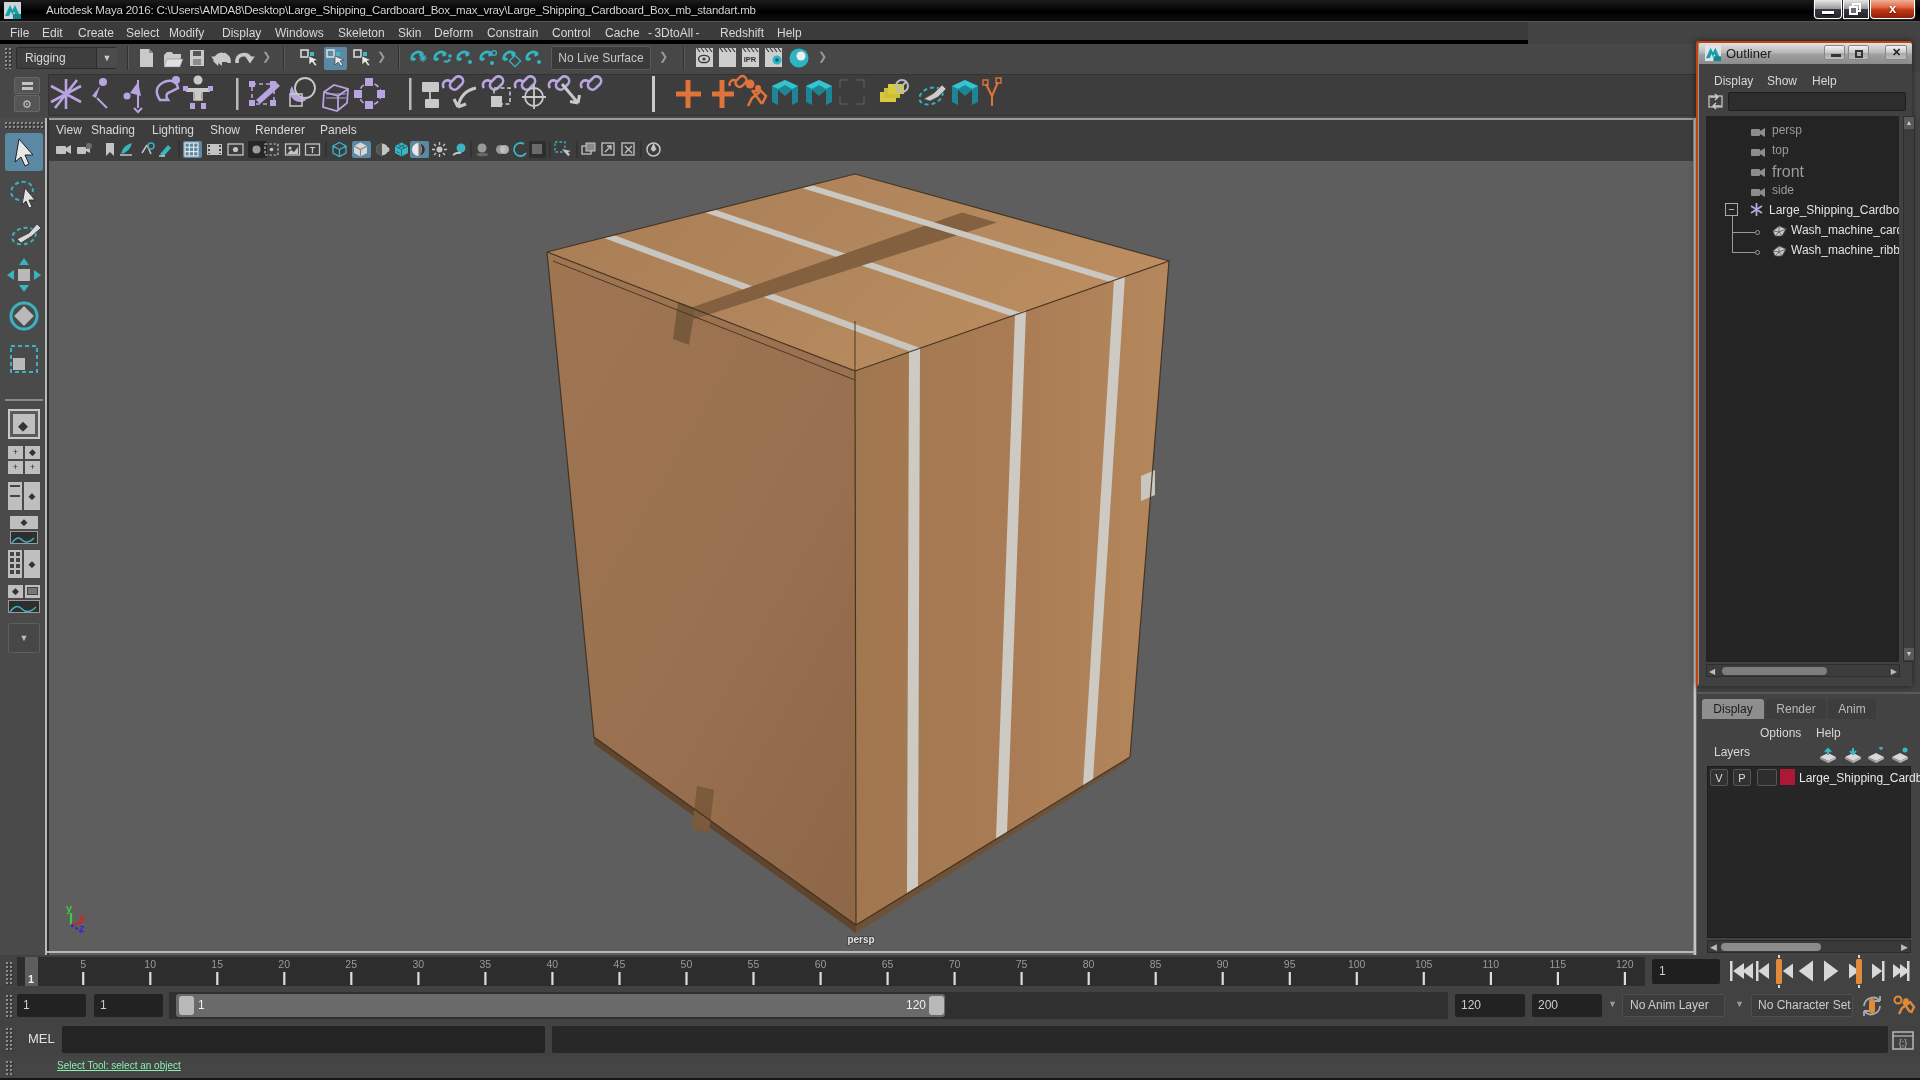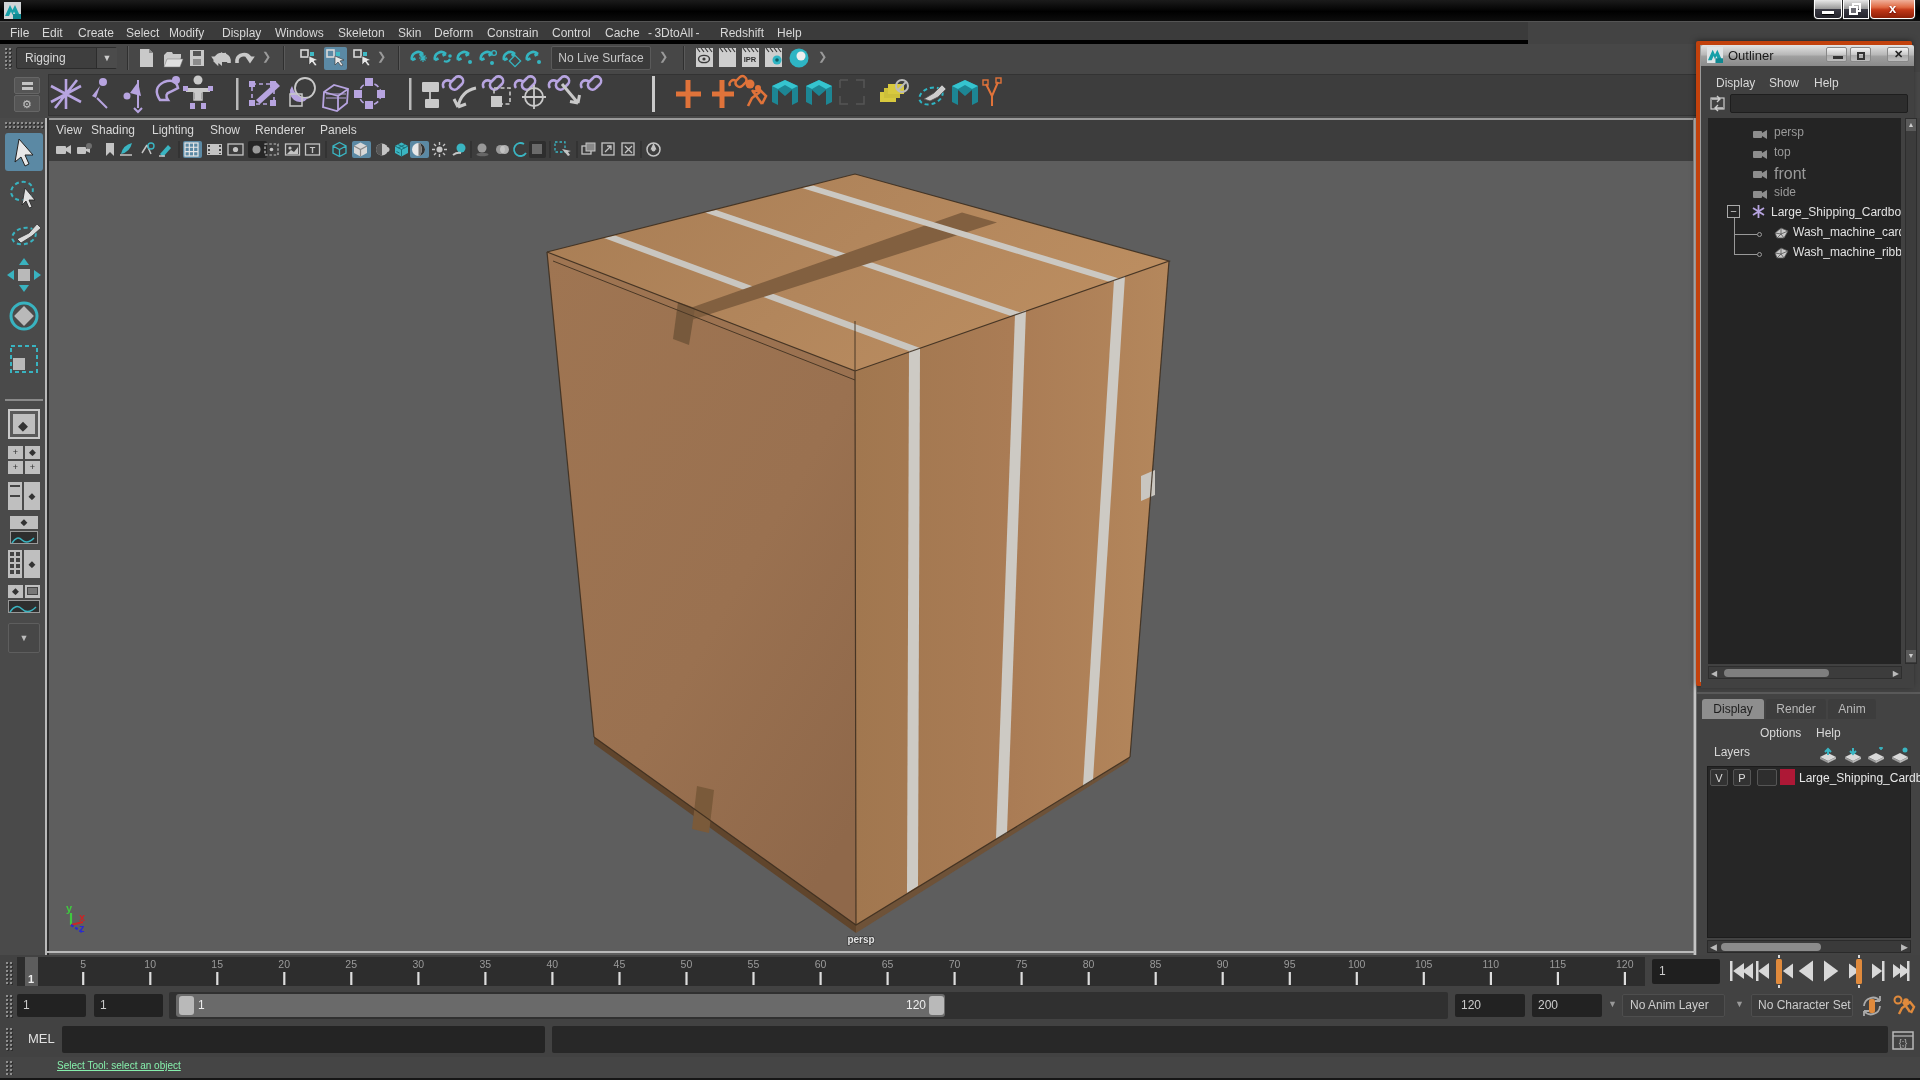--- a/index.html
+++ b/index.html
@@ -12,20 +12,21 @@
 .carrow{color:#9a9a9a;font-size:11px;}
 </style></head><body>
 <div id="root">
 
 <div class="abs" style="left:0;top:0;width:1920px;height:22px;background:linear-gradient(180deg,#1b1b1b,#050505 45%,#000 55%,#0d0d0d);border-bottom:1px solid #555;">
  <svg class="abs" style="left:4px;top:2px" width="17" height="17" viewBox="0 0 17 17">
    <rect x="0" y="0" width="17" height="17" fill="#cfd4d6"></rect>
    <path d="M1 14 L6 3 L8.5 8 L11 3 L16 14 L12 14 L10 9.5 L8.5 13 L7 9.5 L5 14 Z" fill="#17a0a8"></path>
    <rect x="9" y="12" width="8" height="5" fill="#0f8890"></rect>
  </svg>
+ <span class="abs" style="left:46px;top:4px;color:#d4d4d4;font-size:11.5px;letter-spacing:-0.2px;white-space:nowrap;">Autodesk Maya 2016: C:\Users\AMDA8\Desktop\Large_Shipping_Cardboard_Box_max_vray\Large_Shipping_Cardboard_Box_mb_standart.mb</span>
  <div class="abs" style="left:1814px;top:0;width:28px;height:19px;background:linear-gradient(180deg,#e8e8e8,#9a9a9a 48%,#3a3a44 52%,#23232b);border:1px solid #fff;border-top:none;border-radius:0 0 4px 4px;box-shadow:0 0 0 1px #222;">
    <div class="abs" style="left:7px;top:11px;width:12px;height:3px;background:#fff;box-shadow:0 1px 1px #000;"></div>
       </div>
  <div class="abs" style="left:1843px;top:0;width:26px;height:19px;background:linear-gradient(180deg,#e8e8e8,#9a9a9a 48%,#3a3a44 52%,#23232b);border:1px solid #fff;border-top:none;border-radius:0 0 1px 1px;box-shadow:0 0 0 1px #222;">
    <div class="abs" style="left:8px;top:3px;width:9px;height:9px;border:2px solid #fff;background:rgba(0,0,0,0);"></div>
    <div class="abs" style="left:5px;top:6px;width:9px;height:9px;border:2px solid #fff;background:#6a6a72;"></div>
       </div>
  <div class="abs" style="left:1870px;top:0;width:45px;height:19px;background:linear-gradient(180deg,#f0b09a,#e06a44 40%,#c23818 55%,#8c1f08);border:1px solid #fff;border-top:none;border-radius:0 0 4px 4px;box-shadow:0 0 0 1px #222;color:#fff;font-weight:bold;font-size:13px;text-align:center;line-height:17px;text-shadow:0 1px 2px #600;">x</div>
 </div>
 <div class="abs" style="left:0;top:22px;width:1528px;height:22px;background:#3b3b3b;border-bottom:4px solid #000000;">
@@ -564,21 +565,21 @@
       <div class="abs" style="left:36px;top:651px;width:18px;height:17px;background:#323232;border:1px solid #555;border-radius:2px;color:#ddd;font-size:11px;text-align:center;line-height:16px;">P</div>
       <div class="abs" style="left:60px;top:651px;width:20px;height:17px;background:#2e2e2e;border:1px solid #555;border-radius:2px;"></div>
       <div class="abs" style="left:83px;top:651px;width:15px;height:16px;background:#ad1836;"></div>
       <span class="abs" style="left:102px;top:653px;color:#e8e8e8;font-size:12px;white-space:nowrap;">Large_Shipping_Cardb</span>
       <div class="abs" style="left:10px;top:822px;width:204px;height:13px;background:#3a3a3a;border:1px solid #2a2a2a;">
         <span class="abs" style="left:2px;top:0px;color:#bbb;font-size:9px;line-height:12px;">◀</span>
         <div class="abs" style="left:13px;top:2px;width:100px;height:8px;background:#8b8b8b;border-radius:4px;"></div>
         <span class="abs" style="right:2px;top:0px;color:#bbb;font-size:9px;line-height:12px;">▶</span>
       </div>
     </div>
-    <div class="abs" style="left:1696px;top:41px;width:216px;height:645px;background:#9a9a9a;border:4px solid #c2410c;box-shadow:0 0 6px rgba(0,0,0,0.55);border-radius:2px;">
+    <div class="abs" style="left:1696px;top:41px;width:216px;height:645px;background:#9a9a9a;border:2px solid #c2410c;box-shadow:0 0 6px rgba(0,0,0,0.55);border-radius:2px;">
       <div class="abs" style="left:1px;top:0;width:213px;height:21px;background:linear-gradient(180deg,#e2e2e2,#b9b9b9 45%,#9f9f9f 55%,#8a8a8a);border-radius:2px 2px 0 0;">
         <svg class="abs" style="left:6px;top:2px" width="16" height="16" viewBox="0 0 17 17">
           <rect width="17" height="17" fill="#dfe3e5"></rect>
           <path d="M1 14 L6 3 L8.5 8 L11 3 L16 14 L12 14 L10 9.5 L8.5 13 L7 9.5 L5 14 Z" fill="#17a0a8"></path>
           <rect x="9" y="12" width="8" height="5" fill="#0f8890"></rect>
         </svg>
         <span class="abs" style="left:27px;top:3px;color:#1a1a1a;font-size:13px;">Outliner</span>
         <div class="abs" style="left:125px;top:2px;width:21px;height:15px;background:linear-gradient(180deg,#f4f4f4,#c9c9c9 50%,#a8a8a8 52%,#bdbdbd);border:1px solid #888;border-radius:2px;">
           <div class="abs" style="left:6px;top:8px;width:10px;height:3px;background:#333;"></div>
         </div>

